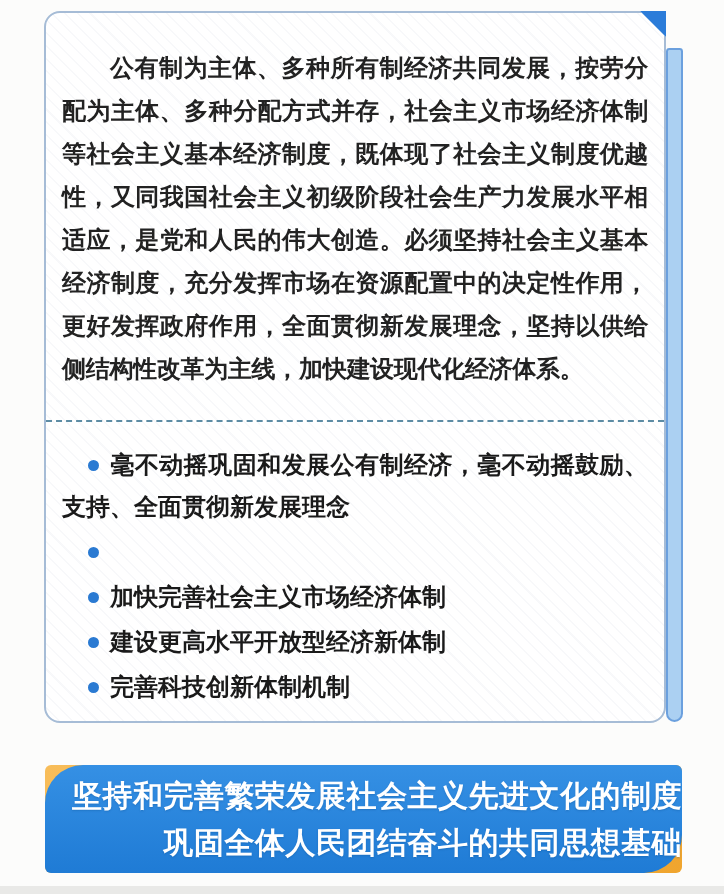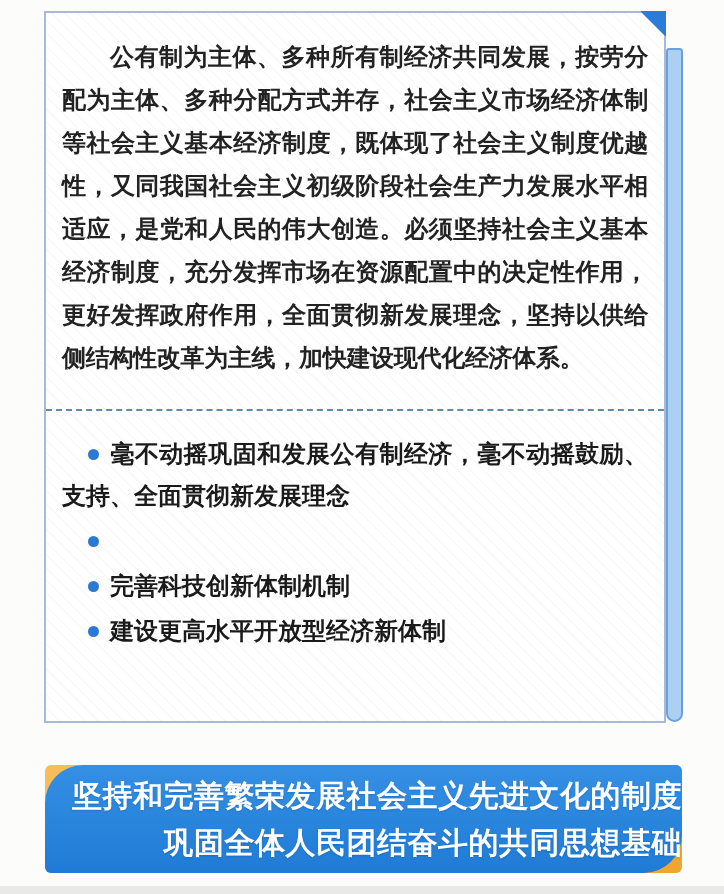--- a/index.html
+++ b/index.html
@@ -23,23 +23,23 @@
   
   .card{
     position:absolute;
     left:44px;top:11px;
     width:622px;height:712px;
     box-sizing:border-box;
     background:
       repeating-linear-gradient(45deg, rgba(150,160,185,0.07) 0 1.5px, transparent 1.5px 9px),
       #ffffff;
     border:2px solid #a6bcd6;
-    border-radius:0;
+    border-radius:16px;
     clip-path:polygon(0 0, calc(100% - 26px) 0, 100% 26px, 100% 100%, 0 100%);
-    padding:22px 16px 0 16px;
+    padding:33px 16px 0 16px;
   }
   
   .fold{
     position:absolute;
     left:640px;top:11px;
     width:26px;height:26px;
     background:#2b7cd9;
     clip-path:polygon(0 0, 100% 0, 100% 100%);
   }
   .para{
@@ -129,22 +129,23 @@
   <div class="accent-bar"></div>
 
   <div class="card">
     <p class="para">公有制为主体、多种所有制经济共同发展，按劳分配为主体、多种分配方式并存，社会主义市场经济体制等社会主义基本经济制度，既体现了社会主义制度优越性，又同我国社会主义初级阶段社会生产力发展水平相适应，是党和人民的伟大创造。必须坚持社会主义基本经济制度，充分发挥市场在资源配置中的决定性作用，更好发挥政府作用，全面贯彻新发展理念，坚持以供给侧结构性改革为主线，加快建设现代化经济体系。</p>
 
     <hr class="divider">
 
     <ul class="bullets">
       <li><span class="dot"></span><span>毫不动摇巩固和发展公有制经济，毫不动摇鼓励、支持、全面贯彻新发展理念</span></li>
       <li><span class="dot"></span></li>
+      <li><span class="dot"></span><span>加快完善社会主义市场经济体制</span></li>
+      <li><span class="dot"></span><span>建设更高水平开放型经济新体制</span></li>
       <li><span class="dot"></span><span>完善科技创新体制机制</span></li>
-      <li><span class="dot"></span><span>建设更高水平开放型经济新体制</span></li>
     </ul>
   </div>
 
   <div class="fold"></div>
 
   <div class="banner">
     <div class="banner-yellow"></div>
     <div class="banner-blue">
       <div class="banner-line">坚持和完善繁荣发展社会主义先进文化的制度</div>
       <div class="banner-line">巩固全体人民团结奋斗的共同思想基础</div>

